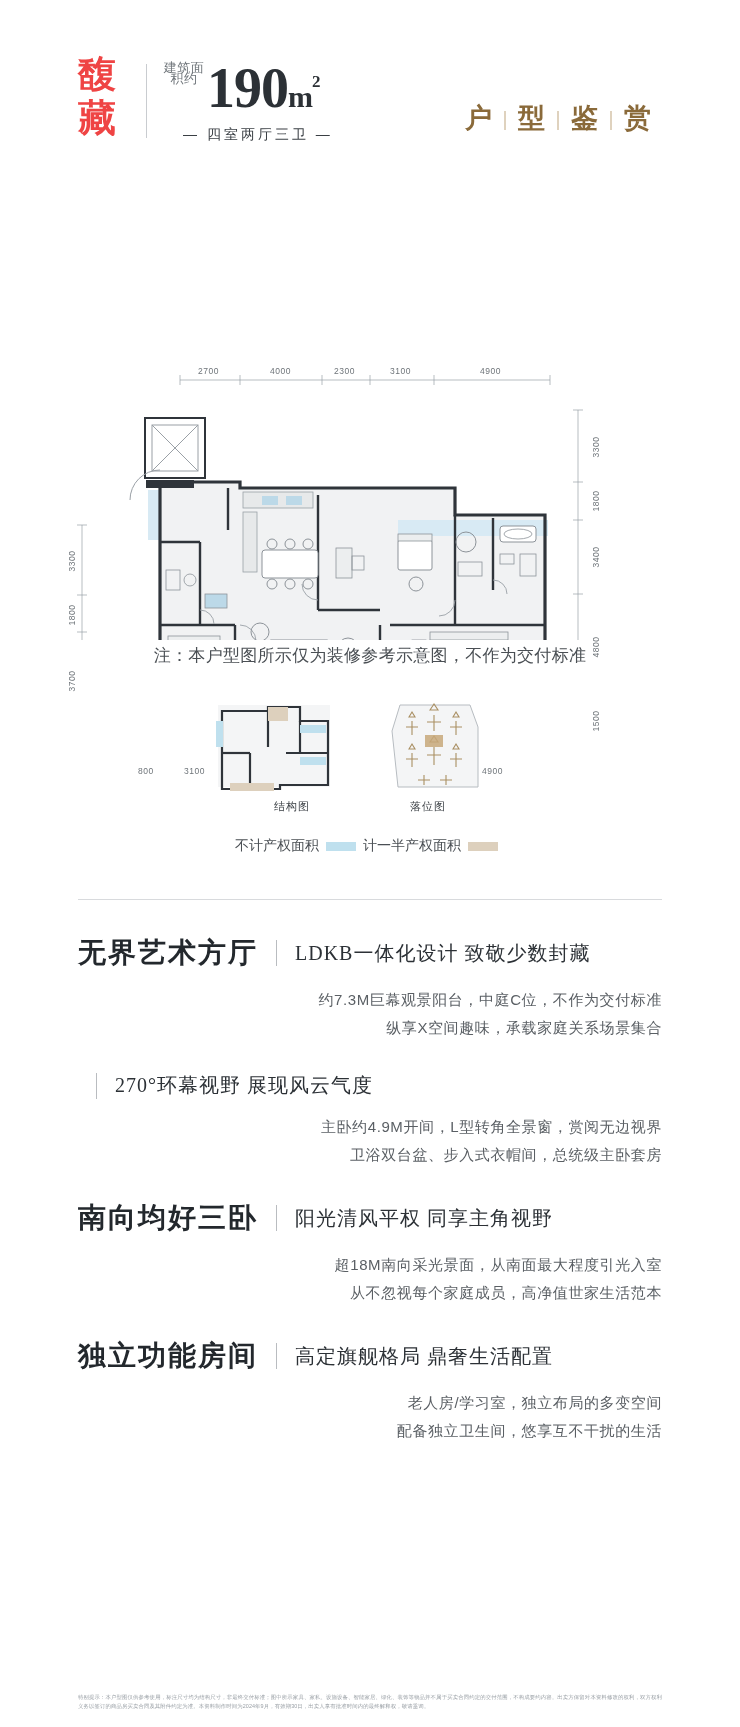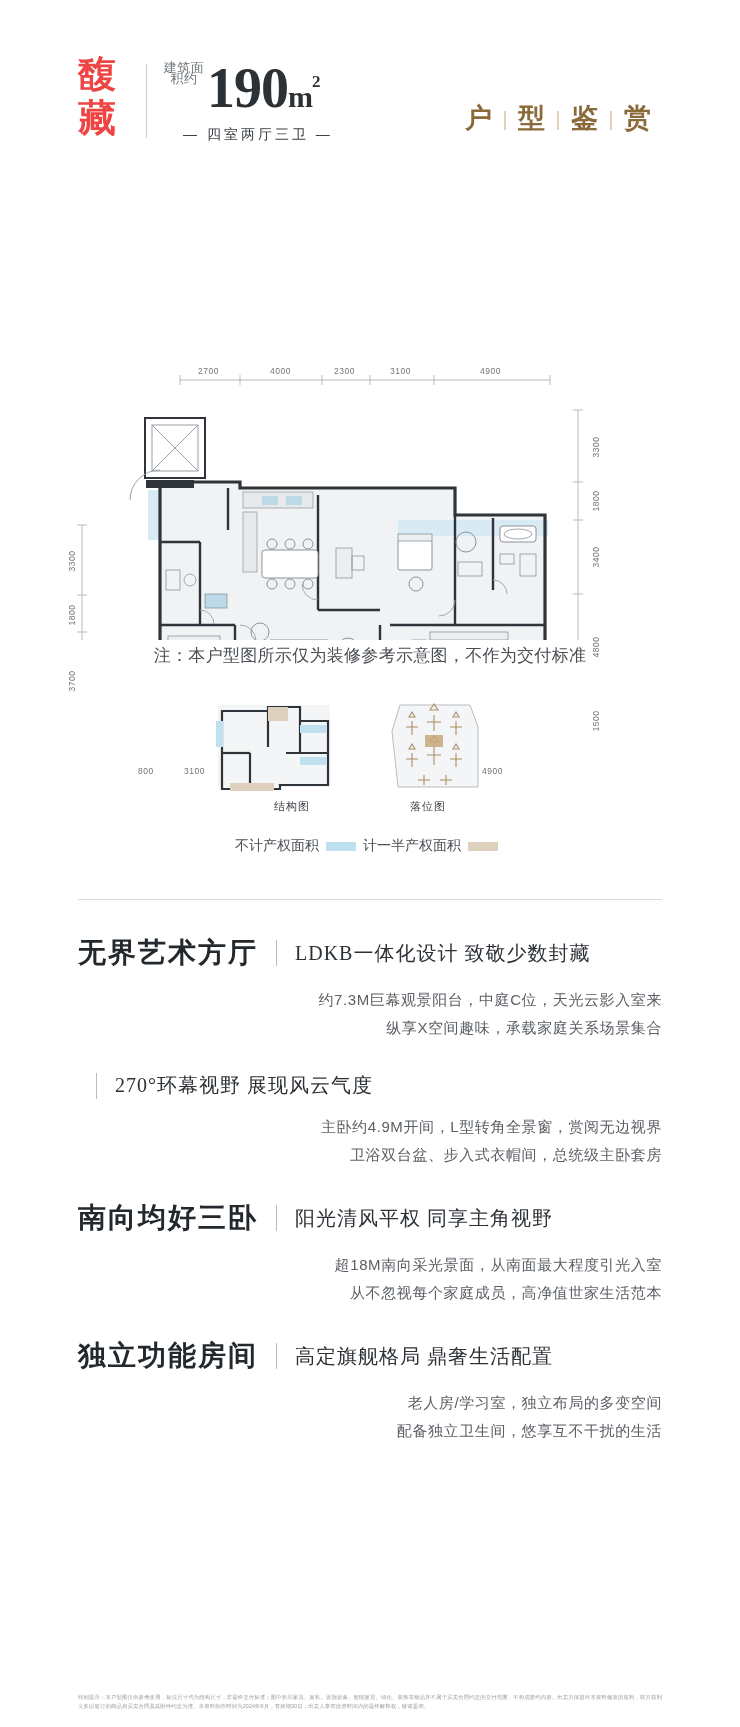--- a/index.html
+++ b/index.html
@@ -469,21 +469,21 @@
 <div class="hr"></div>
 
 <div class="features">
 
   <div class="feat">
     <div class="feat-head">
       <div class="feat-title">无界艺术方厅</div>
       <div class="feat-bar"></div>
       <div class="feat-sub">LDKB一体化设计 致敬少数封藏</div>
     </div>
-    <div class="feat-line">约7.3M巨幕观景阳台，中庭C位，天光云影入室来</div>
+    <div class="feat-line">约7.3M巨幕观景阳台，中庭C位，不作为交付标准</div>
     <div class="feat-line">纵享X空间趣味，承载家庭关系场景集合</div>
   </div>
 
   <div class="feat">
     <div class="feat-head">
       <div class="feat-bar"></div>
       <div class="feat-sub">270°环幕视野 展现风云气度</div>
     </div>
     <div class="feat-line">主卧约4.9M开间，L型转角全景窗，赏阅无边视界</div>
     <div class="feat-line">卫浴双台盆、步入式衣帽间，总统级主卧套房</div>

